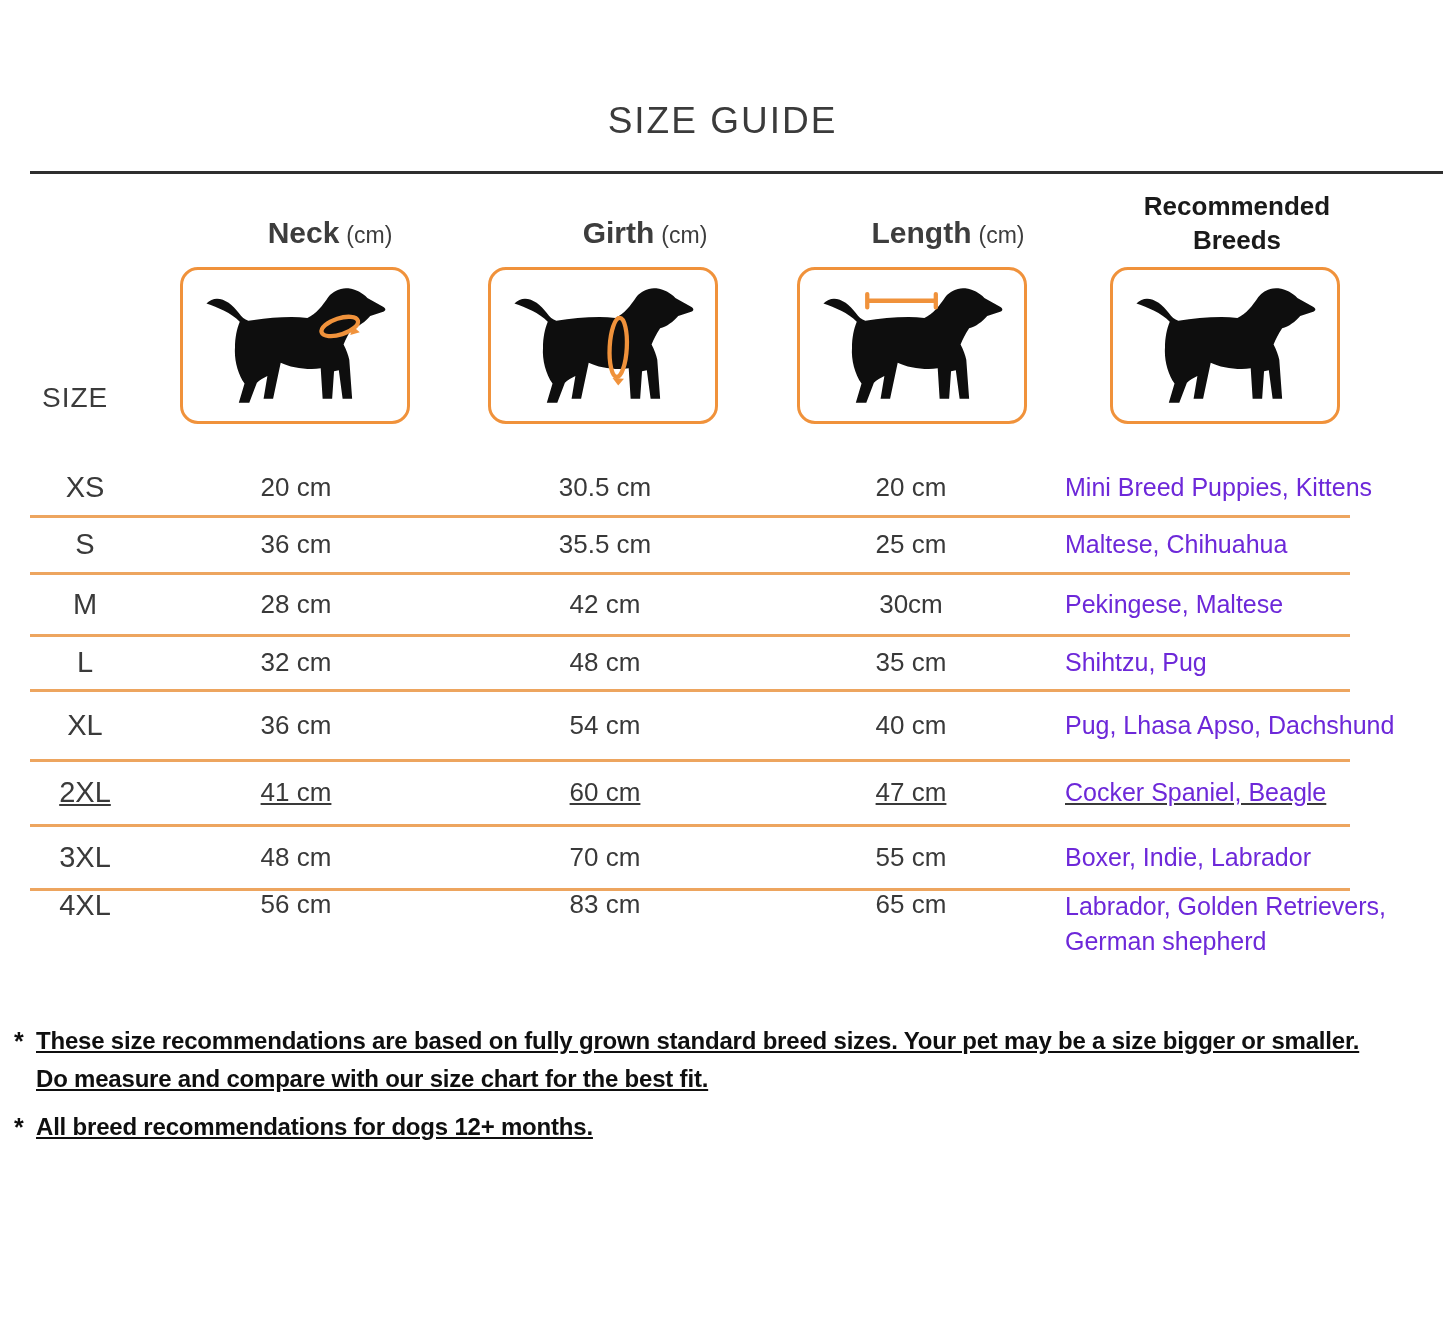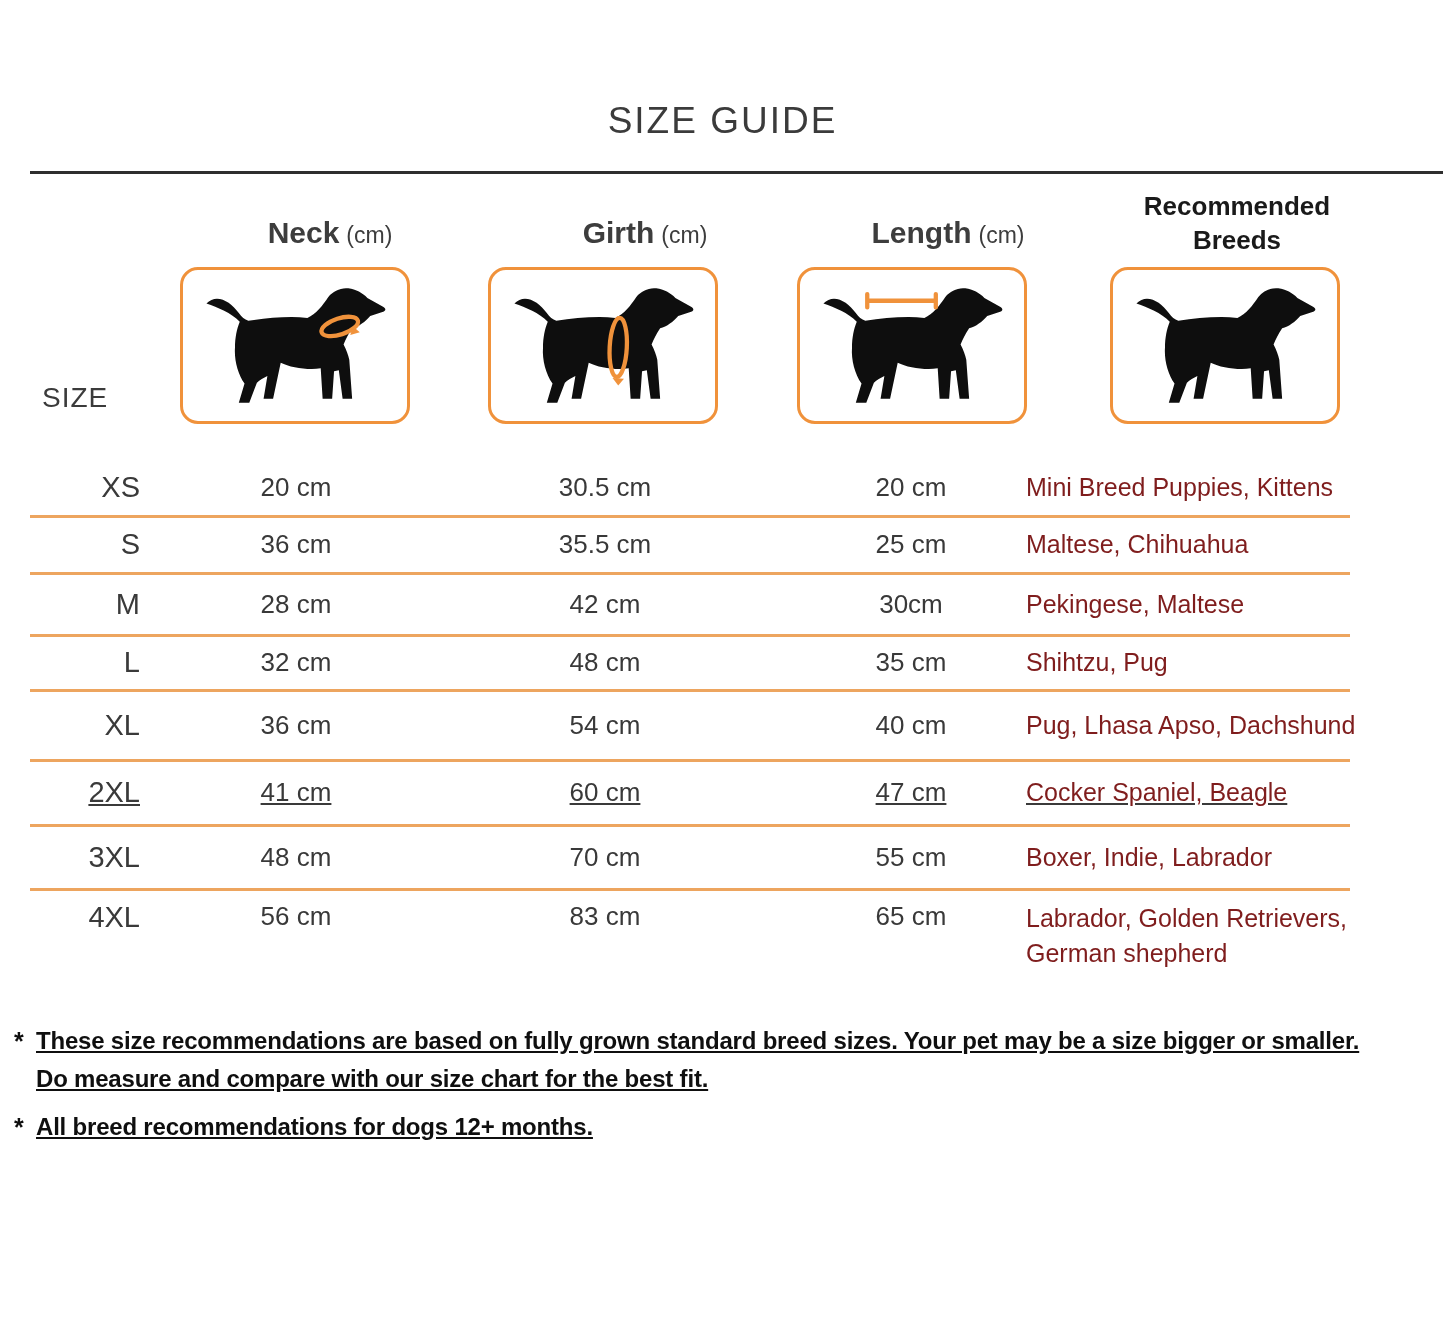--- a/index.html
+++ b/index.html
@@ -38,26 +38,26 @@
   .t-row:not(:last-child)::after{
     content:"";position:absolute;left:0;bottom:-1.5px;width:1320px;height:3px;background:#EDA55F;
   }
   .t-row:nth-child(1){height:57px;}
   .t-row:nth-child(2){height:57px;}
   .t-row:nth-child(3){height:62px;}
   .t-row:nth-child(4){height:55px;}
   .t-row:nth-child(5){height:70px;}
   .t-row:nth-child(6){height:65px;text-decoration:underline;}
   .t-row:nth-child(7){height:64px;}
-  .t-row:nth-child(8){height:108px;align-items:flex-start;padding-top:12px;box-sizing:border-box;}
-  .c-size{width:110px;text-align:right;font-size:29px;color:#3a3a3a;}
+  .t-row:nth-child(8){height:108px;align-items:flex-start;padding-top:0;box-sizing:border-box;}
+  .c-size{width:110px;text-align:center;font-size:29px;color:#3a3a3a;}
   .c-neck{width:232px;margin-left:40px;text-align:center;font-size:26px;color:#393939;}
   .c-girth{width:232px;margin-left:77px;text-align:center;font-size:26px;color:#393939;}
   .c-length{width:230px;margin-left:75px;text-align:center;font-size:26px;color:#393939;}
-  .c-breeds{width:345px;text-align:left;font-size:25px;color:#7f1d1d;line-height:1.4;}
+  .c-breeds{width:345px;margin-left:39px;text-align:left;font-size:25px;color:#6d28d9;line-height:1.4;}
   .notes{position:absolute;left:14px;top:1022px;width:1424px;font-weight:700;color:#0f0f0f;}
   .note{display:flex;}
   .note + .note{margin-top:10px;}
   .note .marker{flex:0 0 22px;font-size:25px;line-height:1.55;}
   .note .note-lines{font-size:24px;letter-spacing:-0.2px;line-height:1.58;text-decoration:underline;}
   .note .note-line{white-space:nowrap;}
 </style>
 </head>
 <body>
 

